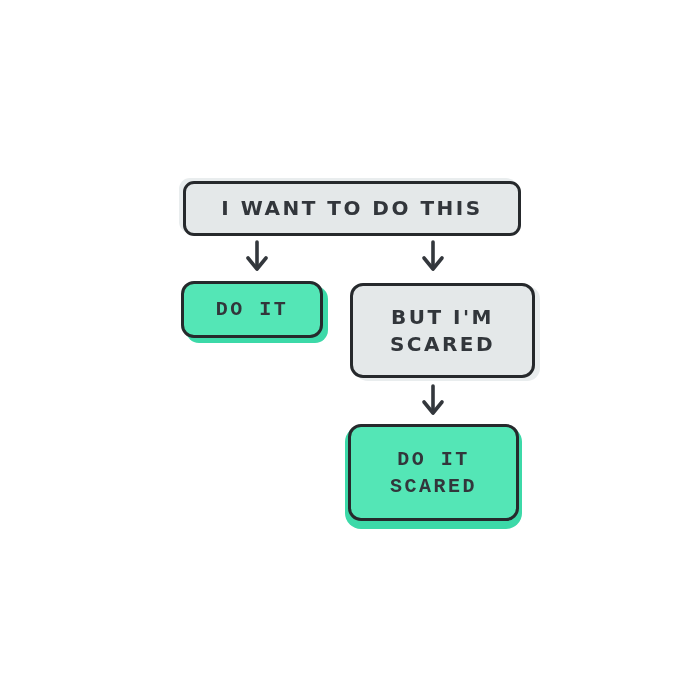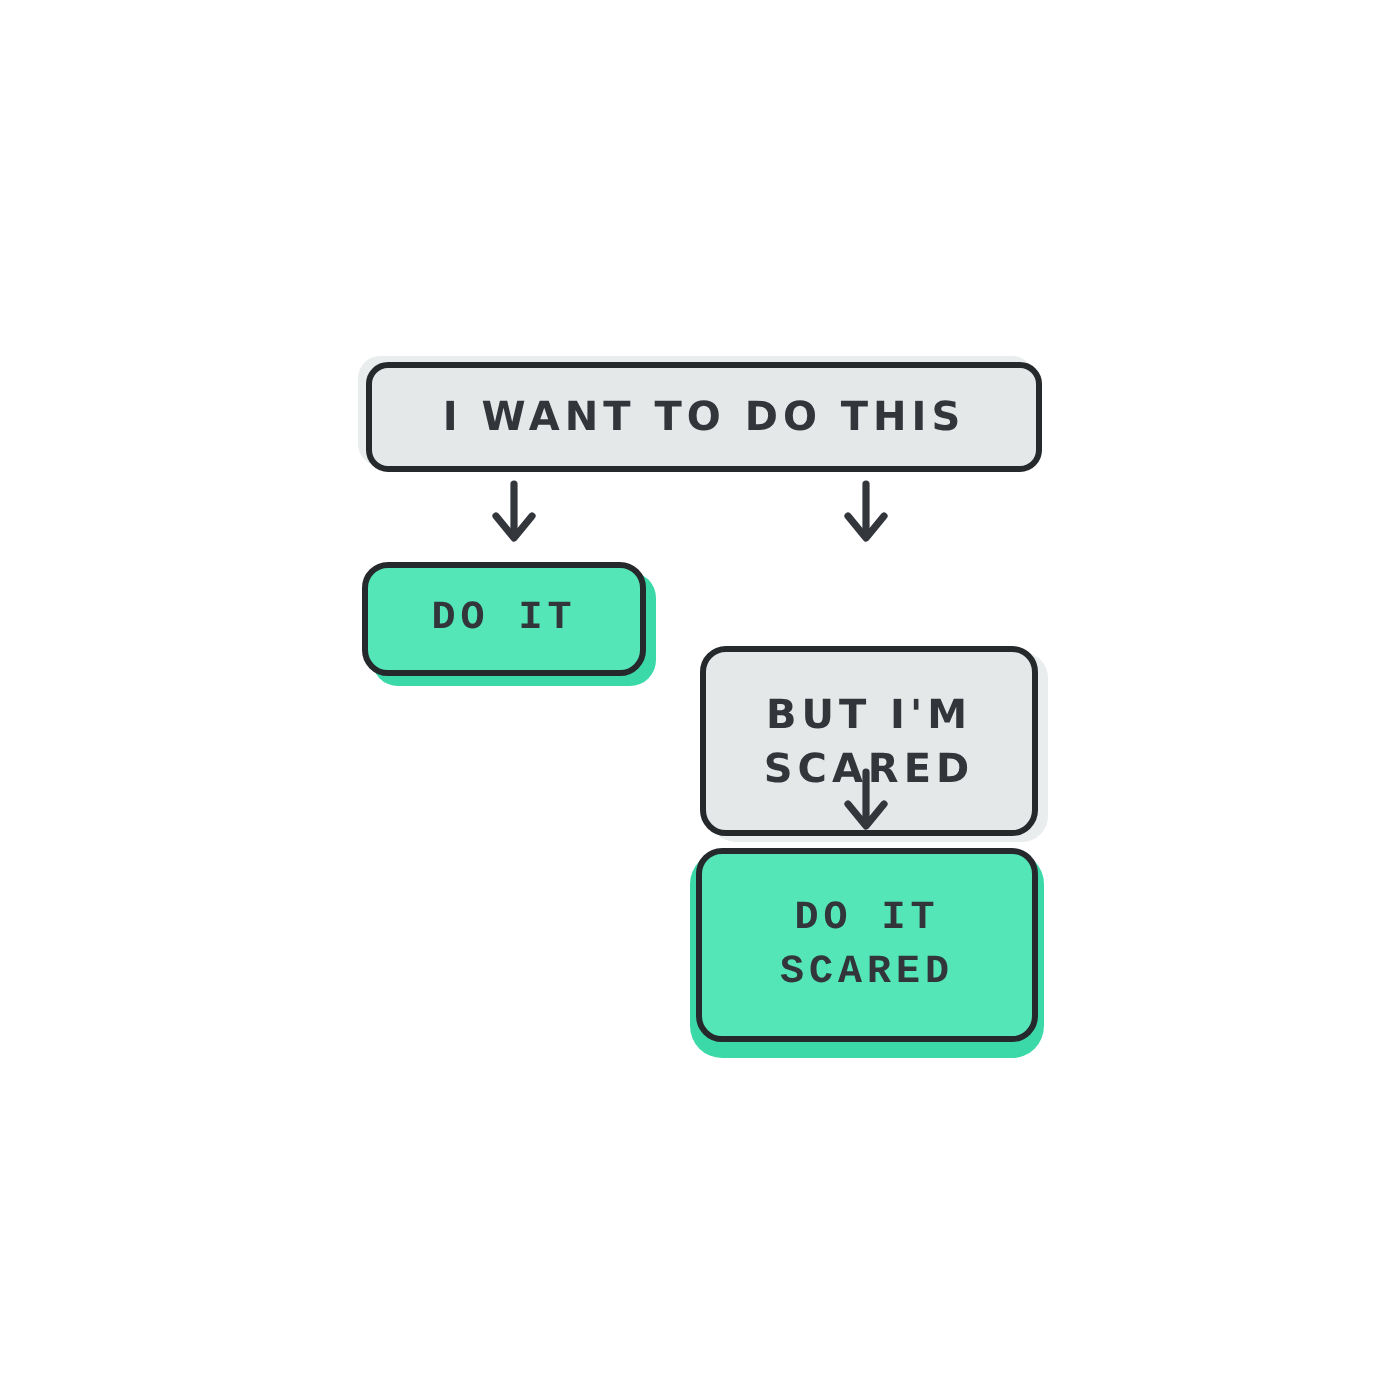--- a/index.html
+++ b/index.html
@@ -38,23 +38,22 @@
   .node-root {
     left: 183px; top: 181px; width: 338px; height: 55px;
     border-radius: 11px;
     box-shadow: -4px -3px 0 0 var(--gray-shadow, #e9edee);
   }
   .node-do-it {
     left: 181px; top: 281px; width: 142px; height: 57px;
     box-shadow: 5px 5px 0 0 var(--green-shadow, #3cd9a8);
   }
   .node-but-scared {
-    left: 350px; top: 283px; width: 169px; height: 95px;
+    left: 350px; top: 283px; width: 185px; height: 95px;
     box-shadow: 5px 3px 0 0 var(--gray-shadow, #e9edee);
-    margin-top: 40px;
   }
   .node-do-it-scared {
     left: 348px; top: 424px; width: 171px; height: 97px;
     box-shadow: 0 5px 0 3px var(--green-shadow, #3cd9a8);
   }
 
   .arrow {
     position: absolute;
     width: 26px;
     height: 36px;

